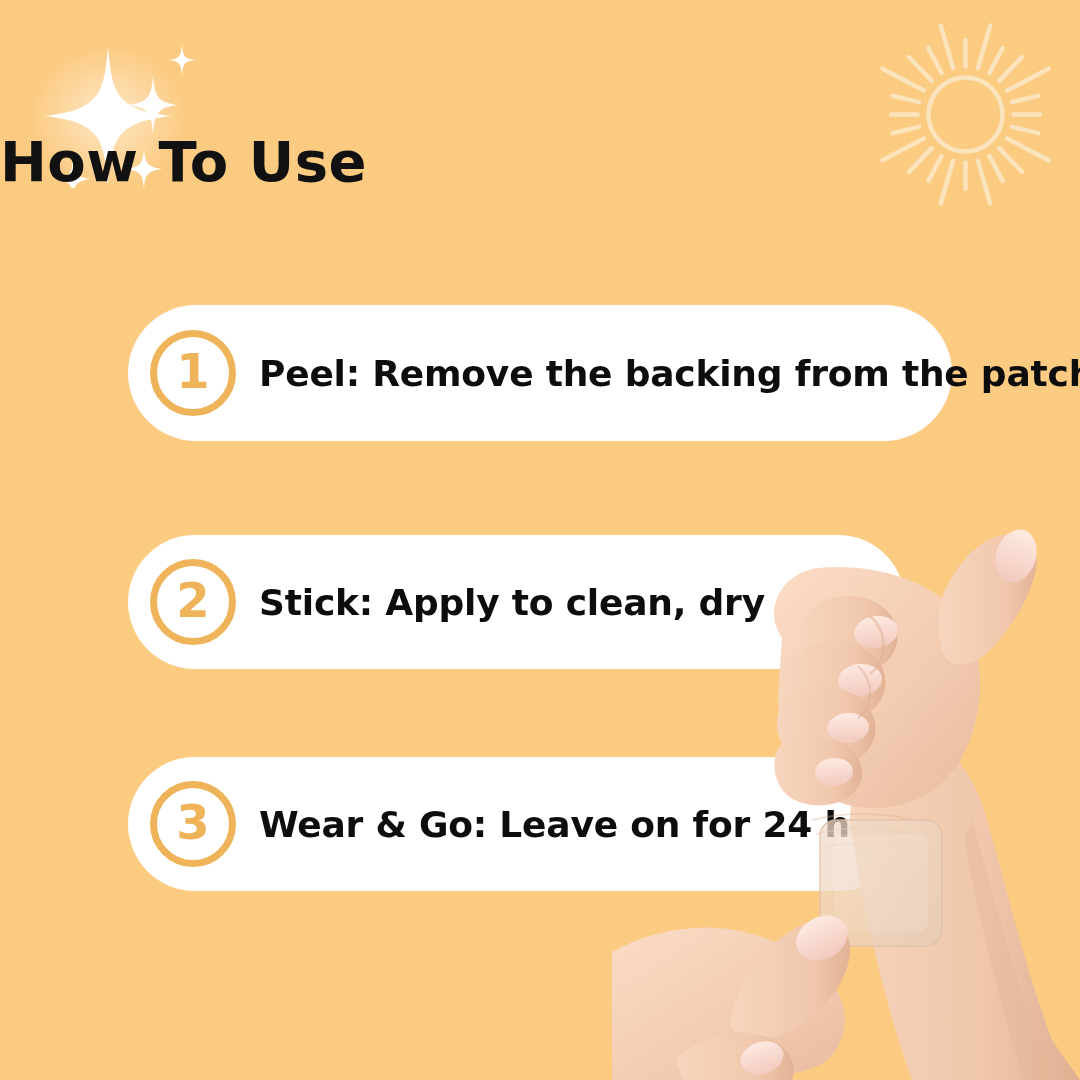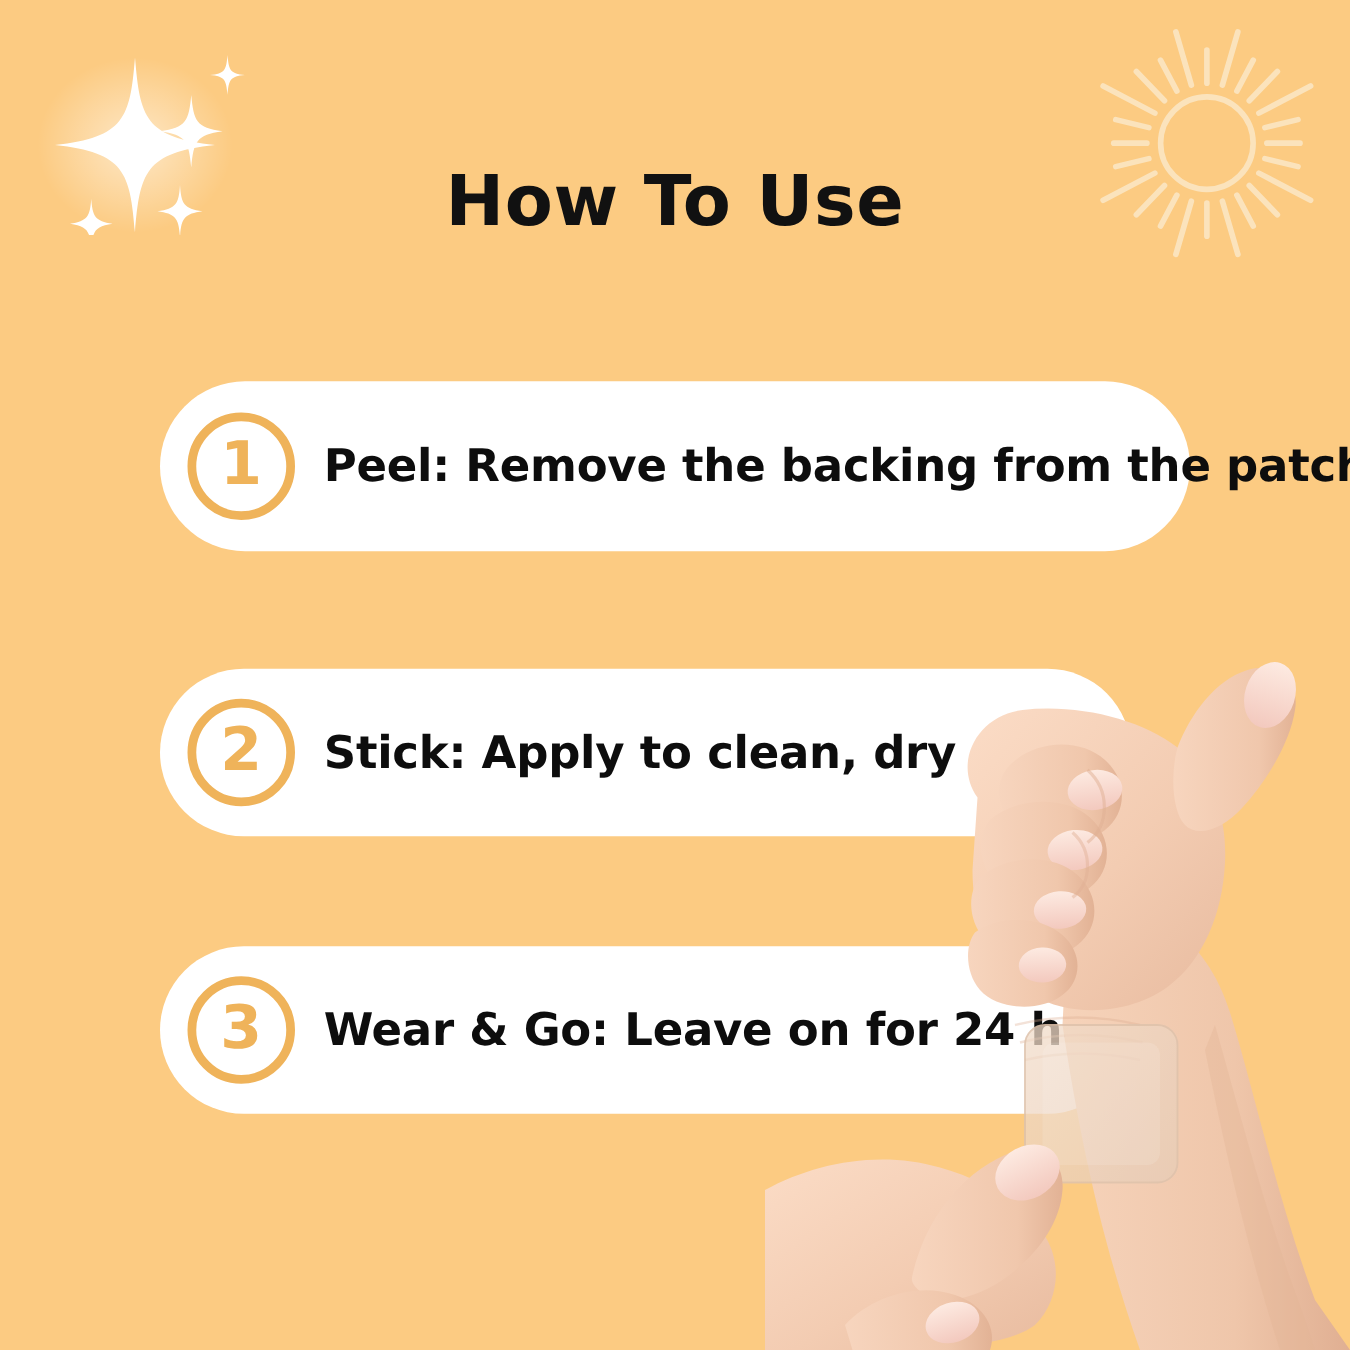--- a/index.html
+++ b/index.html
@@ -15,21 +15,21 @@
     overflow:hidden;
   }
 
   
   #sparkles{position:absolute;left:20px;top:18px;width:190px;height:170px;}
   #sun{position:absolute;left:873px;top:22px;width:185px;height:185px;}
 
   
   #title{
     position:absolute;top:134px;left:0;width:1080px;
-    text-align:center;
+    text-align:left;
     font-family:"DejaVu Sans", sans-serif;
     font-size:56px;font-weight:700;letter-spacing:.5px;
     color:#111111;
     line-height:1;
   }
 
   
   .card{
     position:absolute;
     background:#FFFFFF;

